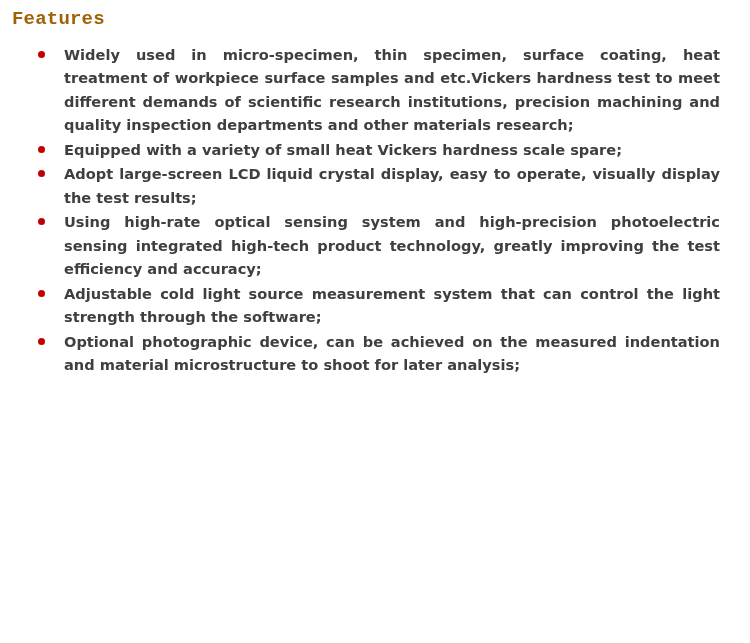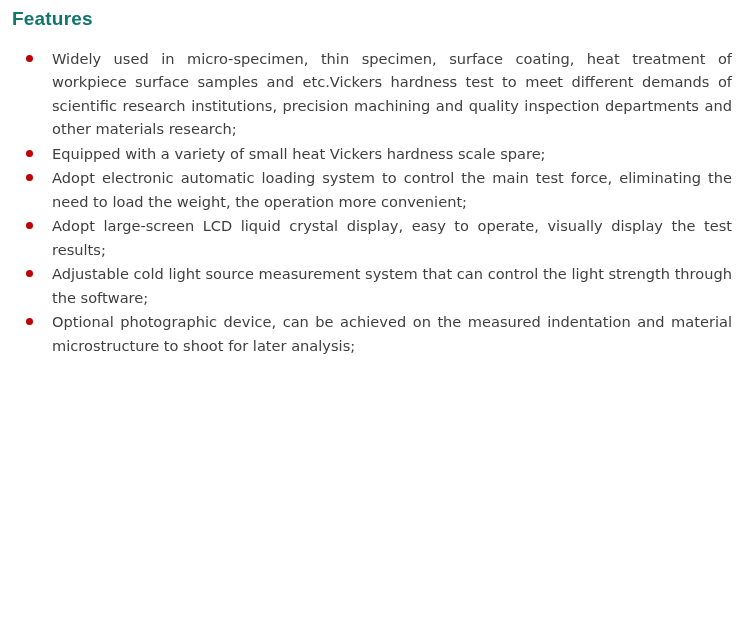--- a/index.html
+++ b/index.html
@@ -15,32 +15,33 @@
     overflow: hidden;
   }
   .page {
     position: relative;
     width: 750px;
     height: 643px;
     box-sizing: border-box;
     padding: 8px 10px 0 10px;
   }
   .features-title {
-    font-family: Liberation Sans, sans-serif;
+    font-family: Liberation Mono, monospace;
     font-weight: bold;
     font-size: 19px;
-    color: #0f766e;
-    margin: 0 0 16px 2px;
+    color: #a16207;
+    margin: 0 0 0 2px;
     line-height: 1.2;
     letter-spacing: 0.2px;
   }
   ul.feature-list {
     list-style: none;
-    margin: 0;
+    margin: 12px;
     padding: 0;
+    font-weight: bold;
   }
   ul.feature-list li {
     position: relative;
     padding-left: 42px;
     margin: 0 0 1px 0;
     font-size: 14.6px;
     line-height: 23.5px;
     color: #3f3f3f;
     text-align: justify;
     text-justify: inter-word;
@@ -71,25 +72,25 @@
     <li>
       <span class="bullet"></span>
       <span class="text">Widely used in micro-specimen, thin specimen, surface coating, heat treatment of workpiece surface samples and etc.Vickers hardness test to meet different demands of scientific research institutions, precision machining and quality inspection departments and other materials research;</span>
     </li>
     <li>
       <span class="bullet"></span>
       <span class="text">Equipped with a variety of small heat Vickers hardness scale spare;</span>
     </li>
     <li>
       <span class="bullet"></span>
-      <span class="text">Adopt electronic automatic loading system to control the main test force, eliminating the need to load the weight, the operation more convenient;</span>
+      <span class="text">Adopt large-screen LCD liquid crystal display, easy to operate, visually display the test results;</span>
     </li>
     <li>
       <span class="bullet"></span>
-      <span class="text">Adopt large-screen LCD liquid crystal display, easy to operate, visually display the test results;</span>
+      <span class="text">Using high-rate optical sensing system and high-precision photoelectric sensing integrated high-tech product technology, greatly improving the test efficiency and accuracy;</span>
     </li>
     <li>
       <span class="bullet"></span>
       <span class="text">Adjustable cold light source measurement system that can control the light strength through the software;</span>
     </li>
     <li>
       <span class="bullet"></span>
       <span class="text">Optional photographic device, can be achieved on the measured indentation and material microstructure to shoot for later analysis;</span>
     </li>
   </ul>

